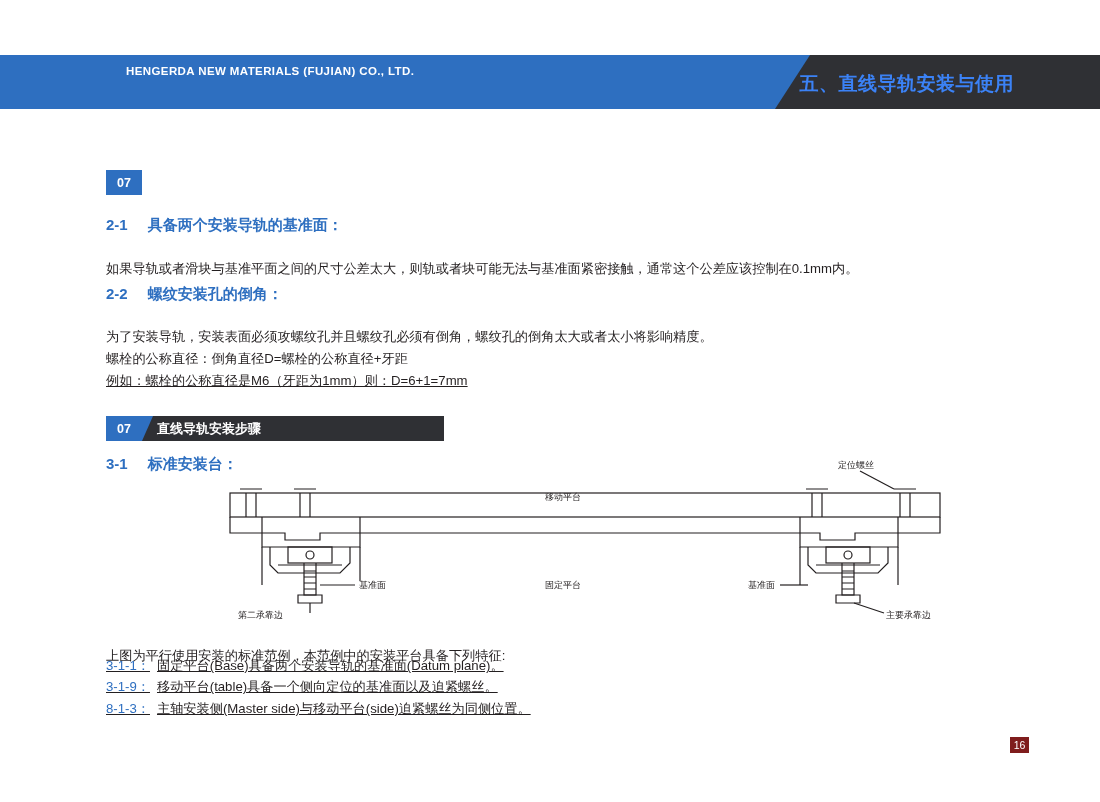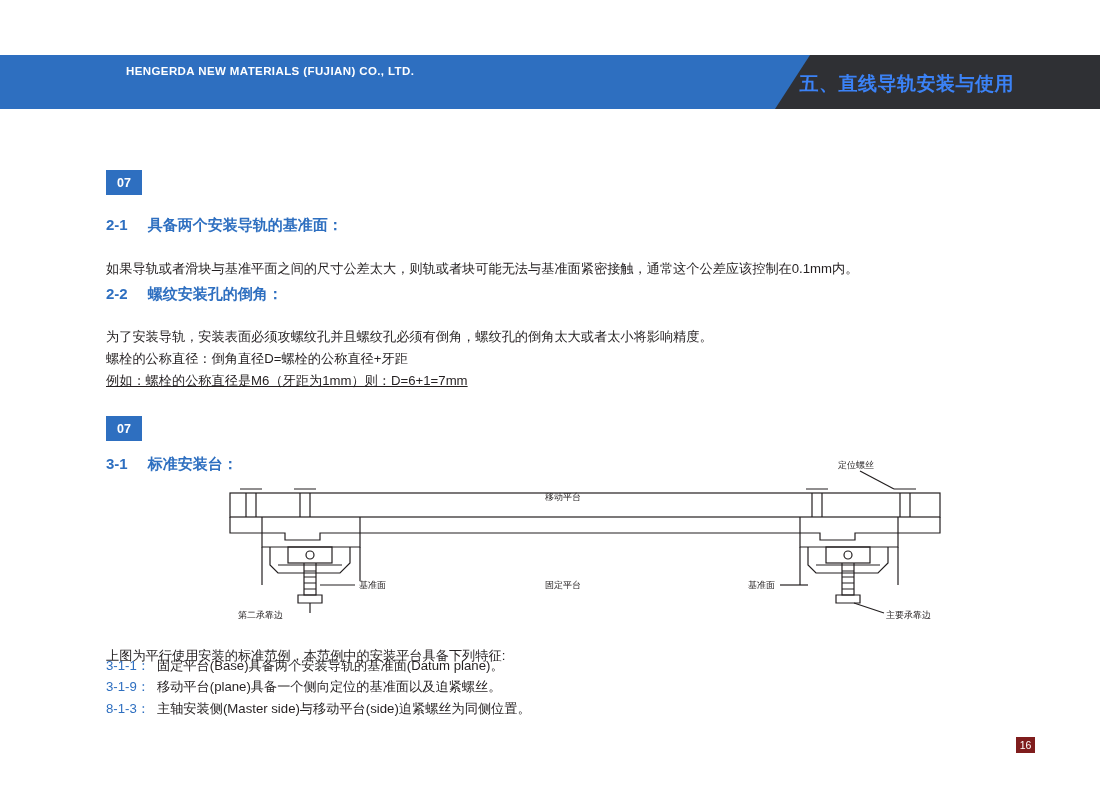--- a/index.html
+++ b/index.html
@@ -125,20 +125,21 @@
   #p-2-2b { left: 106px; top: 336px; }
   #p-2-2c { left: 106px; top: 358px; text-decoration: underline; }
   #p-3-1-intro { left: 106px; top: 633px; }
 
   .numbered-line {
     position: absolute;
     font-size: 13.2px;
     line-height: 21px;
     white-space: nowrap;
     color: #231f20;
+    text-decoration: underline;
   }
   .numbered-line .idx {
     color: #2e6fc0;
     margin-right: 7px;
   }
   #l-3-1-1 { left: 106px; top: 655px; }
   #l-3-1-2 { left: 106px; top: 676px; }
   #l-3-1-3 { left: 106px; top: 698px; }
 
   
@@ -147,21 +148,21 @@
     left: 200px;
     top: 455px;
     width: 790px;
     height: 170px;
   }
   .diagram svg { display: block; }
 
   
   .page-number {
     position: absolute;
-    right: 65px;
+    right: 71px;
     top: 737px;
     width: 19px;
     height: 16px;
     background: #7f1d1d;
     color: #ffffff;
     font-size: 10.5px;
     display: flex;
     align-items: center;
     justify-content: center;
   }
@@ -186,20 +187,21 @@
 
 <div class="sub-heading" id="h-2-2">
   <span class="num">2-2</span><span>螺纹安装孔的倒角：</span>
 </div>
 <div class="para" id="p-2-2a">为了安装导轨，安装表面必须攻螺纹孔并且螺纹孔必须有倒角，螺纹孔的倒角太大或者太小将影响精度。</div>
 <div class="para" id="p-2-2b">螺栓的公称直径：倒角直径D=螺栓的公称直径+牙距</div>
 <div class="para" id="p-2-2c">例如：螺栓的公称直径是M6（牙距为1mm）则：D=6+1=7mm</div>
 
 <div class="section-bar" id="section-03">
   <div class="section-num">07</div>
+  <div class="section-body">直线导轨安装步骤</div>
 </div>
 
 <div class="sub-heading" id="h-3-1">
   <span class="num">3-1</span><span>标准安装台：</span>
 </div>
 
 <div class="diagram">
 <svg width="790" height="170" viewBox="0 0 790 170" xmlns="http://www.w3.org/2000/svg">
   <g fill="none" stroke="#231f20" stroke-width="1.2">
 
@@ -255,19 +257,19 @@
   </g>
 </svg>
 </div>
 
 <div class="para" id="p-3-1-intro">上图为平行使用安装的标准范例，本范例中的安装平台具备下列特征:</div>
 
 <div class="numbered-line" id="l-3-1-1">
   <span class="idx">3-1-1：</span><span>固定平台(Base)具备两个安装导轨的基准面(Datum plane)。</span>
 </div>
 <div class="numbered-line" id="l-3-1-2">
-  <span class="idx">3-1-9：</span><span>移动平台(plane)具备一个侧向定位的基准面以及迫紧螺丝。</span>
+  <span class="idx">3-1-9：</span><span>移动平台(table)具备一个侧向定位的基准面以及迫紧螺丝。</span>
 </div>
 <div class="numbered-line" id="l-3-1-3">
   <span class="idx">8-1-3：</span><span>主轴安装侧(Master side)与移动平台(side)迫紧螺丝为同侧位置。</span>
 </div>
 
 <div class="page-number">16</div>
 
 </body></html>

